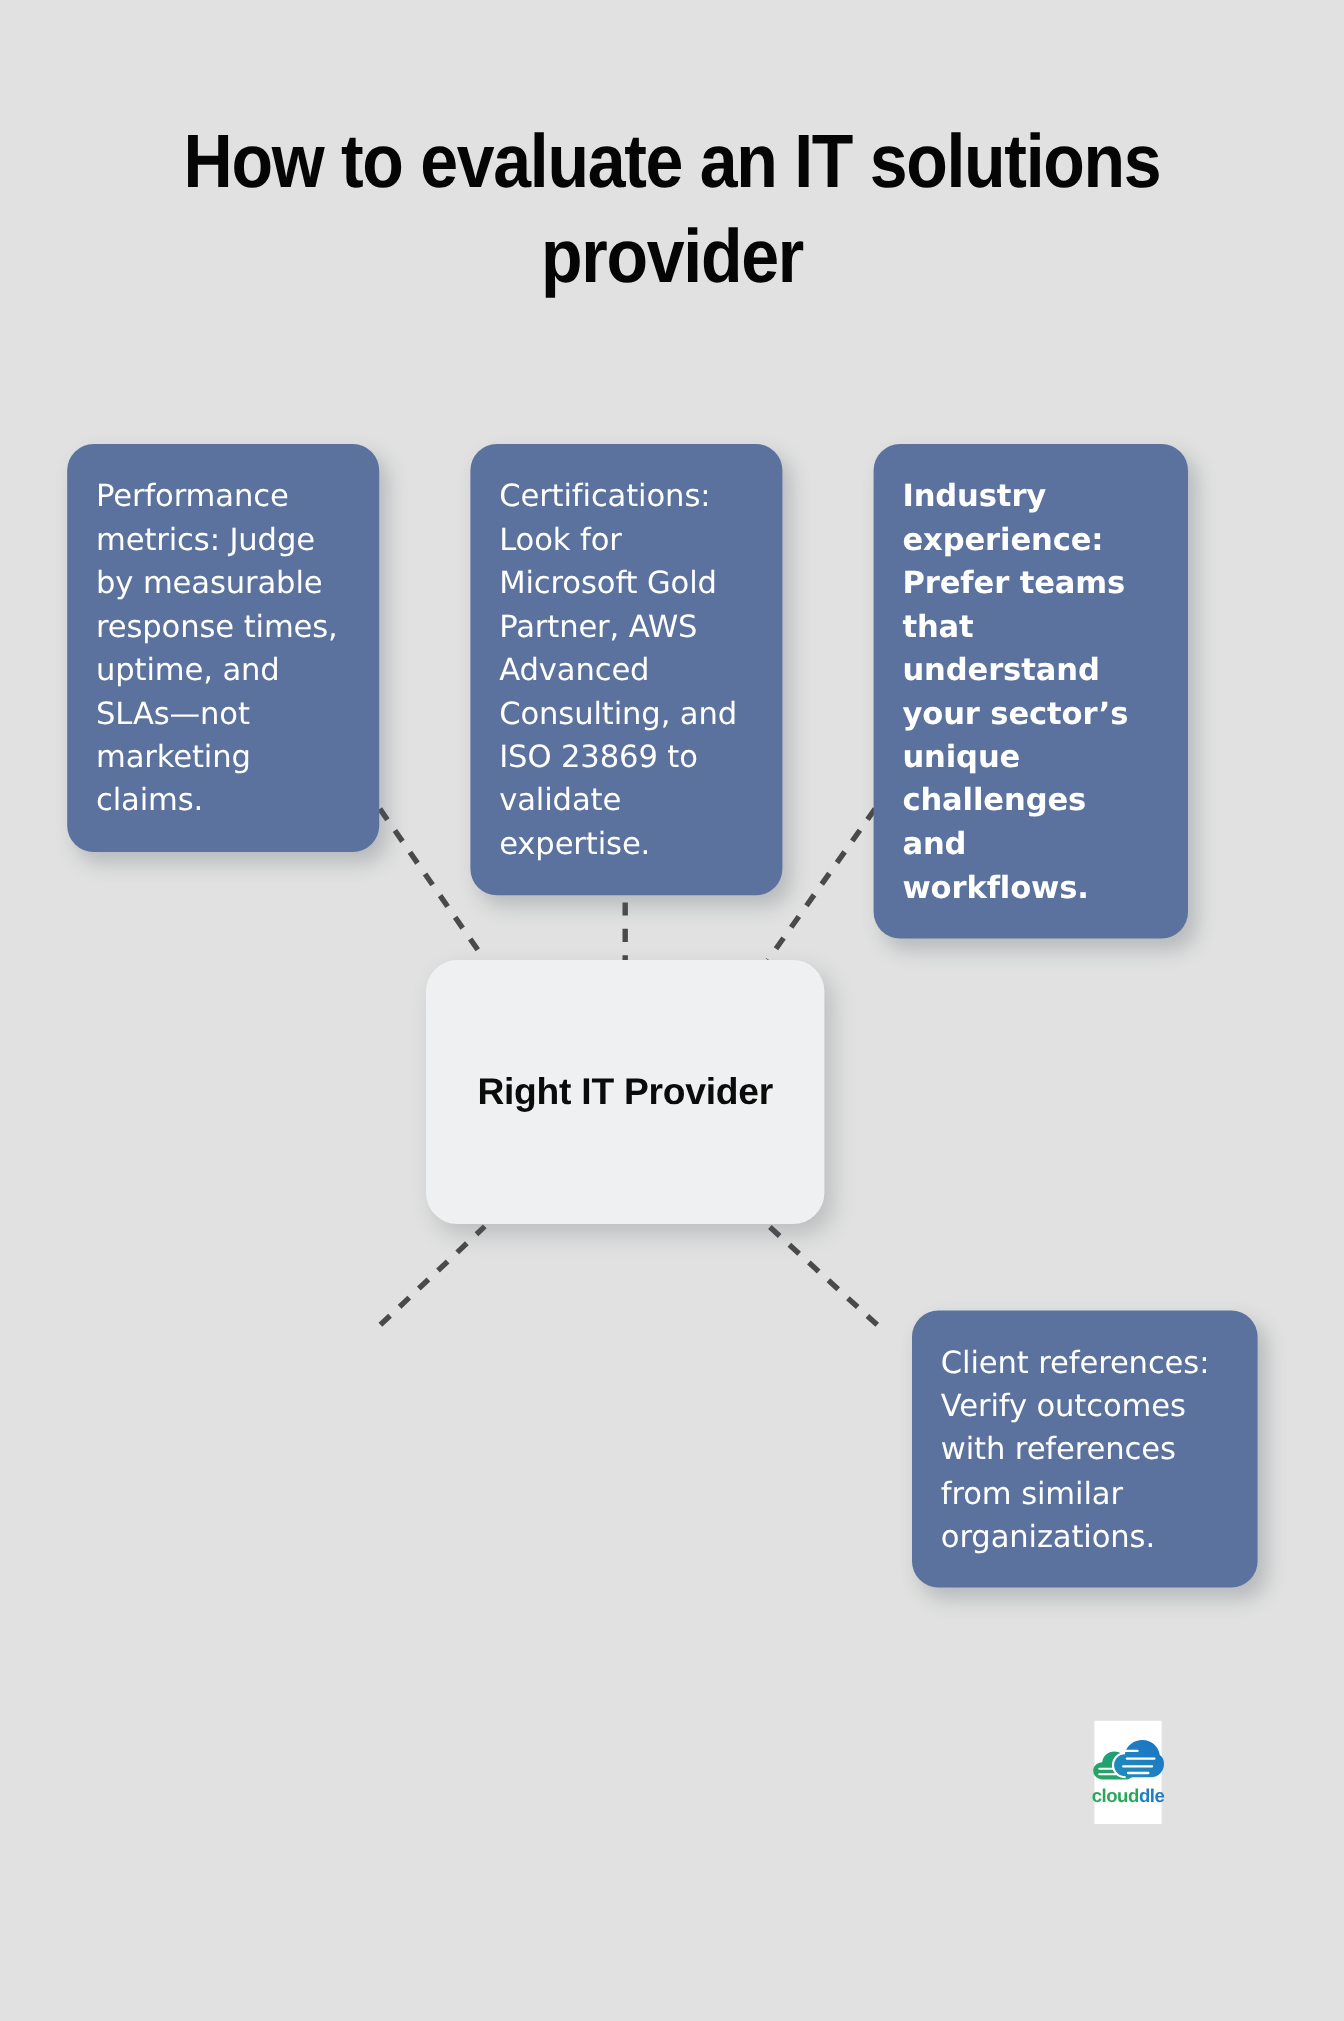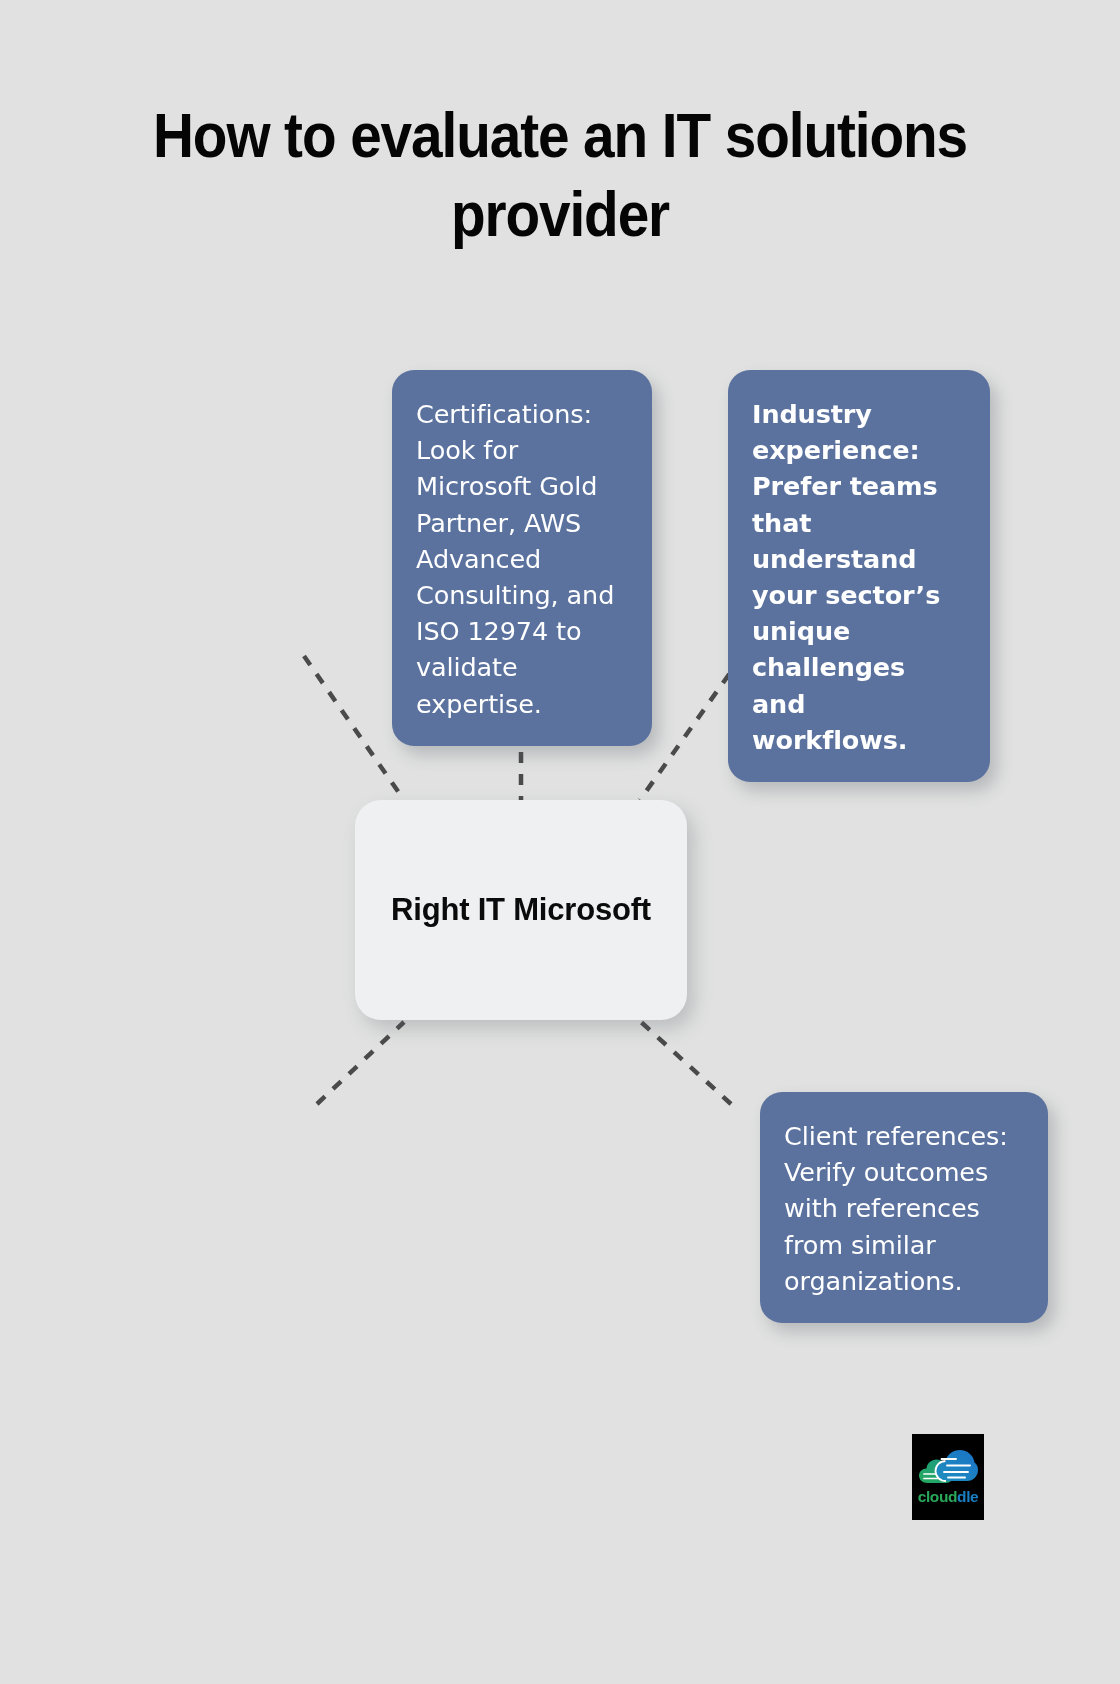--- a/index.html
+++ b/index.html
@@ -84,22 +84,22 @@
     font-weight:700;
     font-size:31px;
     color:#0b0b0b;
     letter-spacing:-0.2px;
   }
 
   
   #logo-box {
     position:absolute;
     left:912px; top:1434px;
-    width:72px; height:86px;
-    background:#000000;
+    width:56px; height:86px;
+    background:#ffffff;
     display:flex;
     flex-direction:column;
     align-items:center;
     justify-content:center;
     gap:2px;
   }
   #logo-box svg { display:block; }
   .logo-word {
     font-family:"Liberation Sans", sans-serif;
     font-weight:700;
@@ -123,36 +123,39 @@
       <line x1="521" y1="730" x2="521" y2="800"></line>
 
       <line x1="742" y1="656" x2="640" y2="800"></line>
 
       <line x1="317" y1="1104" x2="404" y2="1022"></line>
 
       <line x1="731" y1="1104" x2="641" y2="1022"></line>
     </g>
   </svg>
 
+  <div class="card" id="card-performance">
+    <span class="card-text">Performance metrics: Judge by measurable response times, uptime, and SLAs—not marketing claims.</span>
+  </div>
 
   <div class="card" id="card-certifications">
-    <span class="card-text">Certifications: Look for Microsoft Gold Partner, AWS Advanced Consulting, and ISO 12974 to validate expertise.</span>
+    <span class="card-text">Certifications: Look for Microsoft Gold Partner, AWS Advanced Consulting, and ISO 23869 to validate expertise.</span>
   </div>
 
   <div class="card" id="card-industry">
     <span class="card-text">Industry experience: Prefer teams that understand your sector’s unique challenges and workflows.</span>
   </div>
 
 
   <div class="card" id="card-references">
     <span class="card-text">Client references: Verify outcomes with references from similar organizations.</span>
   </div>
 
   <div id="center-node">
-    <span class="center-label">Right IT Microsoft</span>
+    <span class="center-label">Right IT Provider</span>
   </div>
 
   <div id="logo-box">
     <span>
       <svg width="60" height="36" viewBox="0 0 120 72" aria-hidden="true">
         <defs>
           <linearGradient id="gradSmall" x1="0" y1="1" x2="1" y2="0">
             <stop offset="0%" stop-color="#25a95c"></stop>
             <stop offset="100%" stop-color="#1c9a86"></stop>
           </linearGradient>

